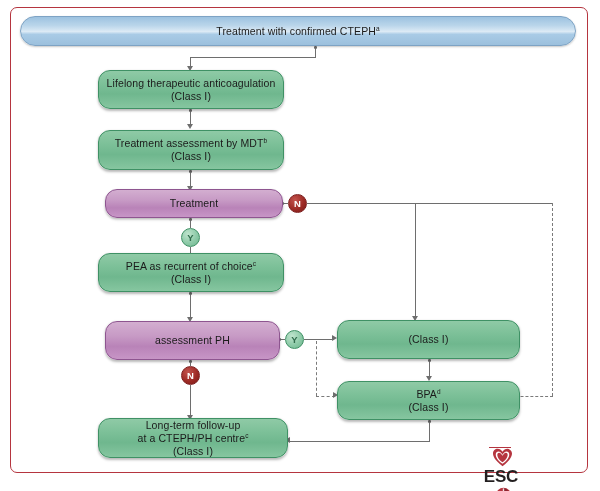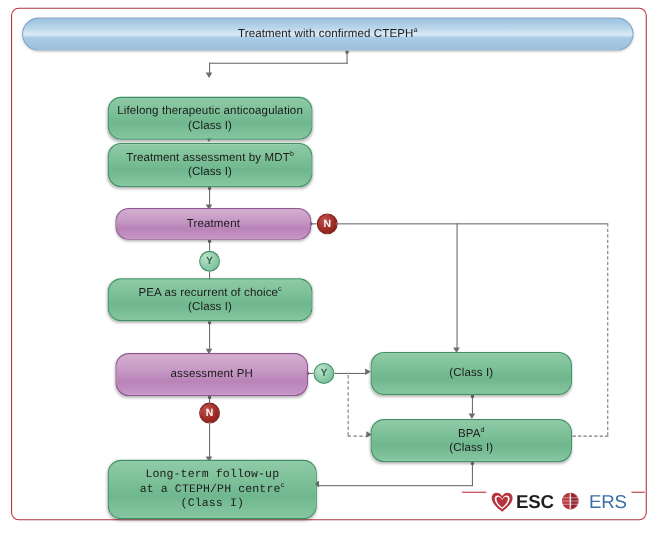--- a/index.html
+++ b/index.html
@@ -150,22 +150,23 @@
   }
 
   
   #logos {
     position: absolute;
     left: 420px;
     top: 447px;
     width: 160px;
     height: 30px;
     display: flex;
-    align-items: flex-start;
+    align-items: center;
     z-index: 9;
+    flex-direction: column;
   }
   .logo-rule {
     height: 1.3px;
     background: #b5353f;
     flex: 0 0 auto;
   }
   .esc-text {
     font-size: 17px;
     font-weight: bold;
     color: #231f20;
@@ -242,21 +243,21 @@
 
   <div class="tail" style="left:428px; top:420px;"></div>
   <div class="ln-v" style="left:429px; top:421px; height:21px;"></div>
   <div class="ln-h" style="left:289px; top:441px; width:141px;"></div>
   <div class="arr arr-left" style="left:285px; top:437px;"></div>
 
   <div class="node node-start" style="left:20px; top:16px; width:556px; height:30px;">
     <span class="ln"><span>Treatment with confirmed CTEPH</span><sup>a</sup></span>
   </div>
 
-  <div class="node node-green" style="left:98px; top:88px; width:186px; height:39px;">
+  <div class="node node-green" style="left:98px; top:70px; width:186px; height:39px;">
     <span class="ln">Lifelong therapeutic anticoagulation</span>
     <span class="ln">(Class I)</span>
   </div>
 
   <div class="node node-green" style="left:98px; top:130px; width:186px; height:40px;">
     <span class="ln"><span>Treatment assessment by MDT</span><sup>b</sup></span>
     <span class="ln">(Class I)</span>
   </div>
 
   <div class="node node-magenta" style="left:105px; top:189px; width:178px; height:29px;">
@@ -288,21 +289,21 @@
 
   <div class="node node-green" style="left:337px; top:320px; width:183px; height:39px;">
     <span class="ln">(Class I)</span>
   </div>
 
   <div class="node node-green" style="left:337px; top:381px; width:183px; height:39px;">
     <span class="ln"><span>BPA</span><sup>d</sup></span>
     <span class="ln">(Class I)</span>
   </div>
 
-  <div class="node node-green" style="left:98px; top:418px; width:190px; height:54px;font-family:Liberation Mono, monospace;">
+  <div class="node node-green" style="left:98px; top:418px; width:190px; height:40px;">
     <span class="ln">Long-term follow-up</span>
     <span class="ln"><span>at a CTEPH/PH centre</span><sup>c</sup></span>
     <span class="ln">(Class I)</span>
   </div>
 
   <div id="logos">
     <div class="logo-rule" style="width:22px;"></div>
     <span style="display:inline-block; width:21px; height:19px; margin-left:4px;">
       <svg viewBox="0 0 24 22" width="21" height="19" aria-hidden="true">
         <path d="M12 21 C3 14.5 1 9.5 1 6.5 C1 3 3.6 1 6.3 1 C8.6 1 10.7 2.3 12 4.4 C13.3 2.3 15.4 1 17.7 1 C20.4 1 23 3 23 6.5 C23 9.5 21 14.5 12 21 Z" fill="#b5353f"></path>

